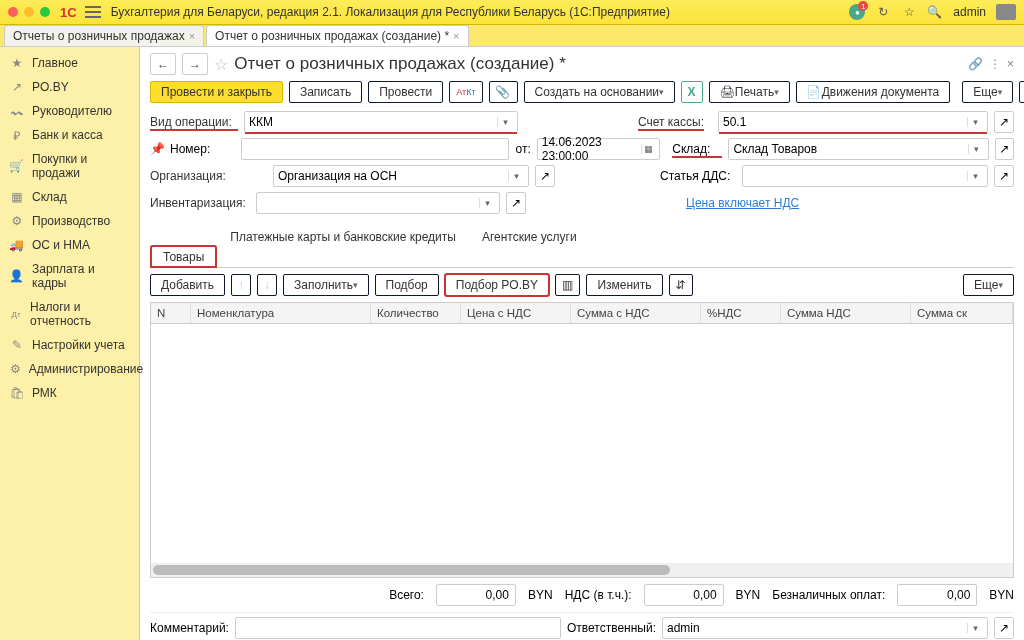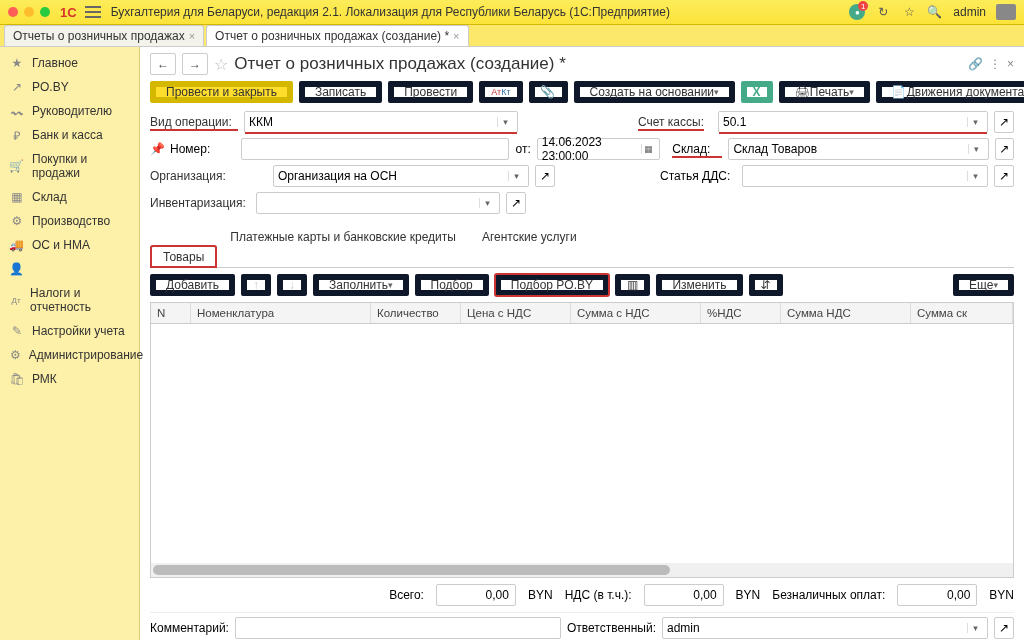--- a/index.html
+++ b/index.html
@@ -39,21 +39,21 @@
 .main { flex: 1; display: flex; flex-direction: column; padding: 6px 10px 4px 10px; overflow: hidden; }
 .main-head { display: flex; align-items: center; gap: 6px; margin-bottom: 6px; }
 .nav-btn { width: 26px; height: 22px; border: 1px solid #ccc; background: #fff; display: flex; align-items: center; justify-content: center; color: #444; border-radius: 2px; }
 .star { color: #bbb; font-size: 16px; }
 .main-title { font-size: 17px; color: #333; }
 .main-head-right { margin-left: auto; display: flex; gap: 6px; color: #888; }
 .main-head-right span { cursor: pointer; }
 
 
 .toolbar { display: flex; gap: 6px; margin-bottom: 8px; align-items: center; }
-.btn { height: 22px; border: 6px solid #0f172a; background: #fff; padding: 0 10px; display: flex; align-items: center; border-radius: 2px; cursor: pointer; color: #333; white-space: nowrap; }
+.btn { height: 22px; border: 1px solid #0f172a; background: #fff; padding: 0 10px; display: flex; align-items: center; border-radius: 2px; cursor: pointer; color: #333; white-space: nowrap; }
 .btn.primary { background: #ffdd2d; border-color: #d4b800; }
 .btn.icon-only { padding: 0 6px; }
 .dropdown-arrow::after { content: " ▾"; color: #666; font-size: 9px; }
 .spacer-flex { flex: 1; }
 
 
 .form-row { display: flex; align-items: center; gap: 6px; margin-bottom: 5px; }
 .label { width: 88px; color: #333; text-align: left; }
 .input { height: 22px; border: 1px solid #ccc; background: #fff; padding: 0 4px; border-radius: 2px; display: flex; align-items: center; }
 .input.combo { position: relative; }
@@ -157,20 +157,21 @@
     <div class="side-item">
         <span class="side-ico">⚙</span>
         <span>Производство</span>
       </div>
     <div class="side-item">
         <span class="side-ico">🚚</span>
         <span>ОС и НМА</span>
       </div>
     <div class="side-item">
         <span class="side-ico">👤</span>
+        <span>Зарплата и кадры</span>
       </div>
     <div class="side-item">
         <span class="side-ico" style="font-size:8px;">Дт</span>
         <span>Налоги и отчетность</span>
       </div>
     <div class="side-item">
         <span class="side-ico">✎</span>
         <span>Настройки учета</span>
       </div>
     <div class="side-item">
@@ -272,20 +273,21 @@
     </div>
 
     <div class="form-row">
       <span class="label" style="width:100px;">Инвентаризация:</span>
       <div class="input combo" style="width:244px;">
         <span></span>
         <span class="combo-btn">▾</span>
       </div>
       <div class="ext-btn">↗</div>
       <div style="flex:1"></div>
+      <span class="link" style="width:328px;">Цена включает НДС</span>
     </div>
 
     <div class="form-tabs">
       <div class="form-tab active highlight">Товары</div>
       <div class="form-tab">Платежные карты и банковские кредиты</div>
       <div class="form-tab">Агентские услуги</div>
     </div>
 
     <div class="table-toolbar">
       <div class="btn">Добавить</div>

